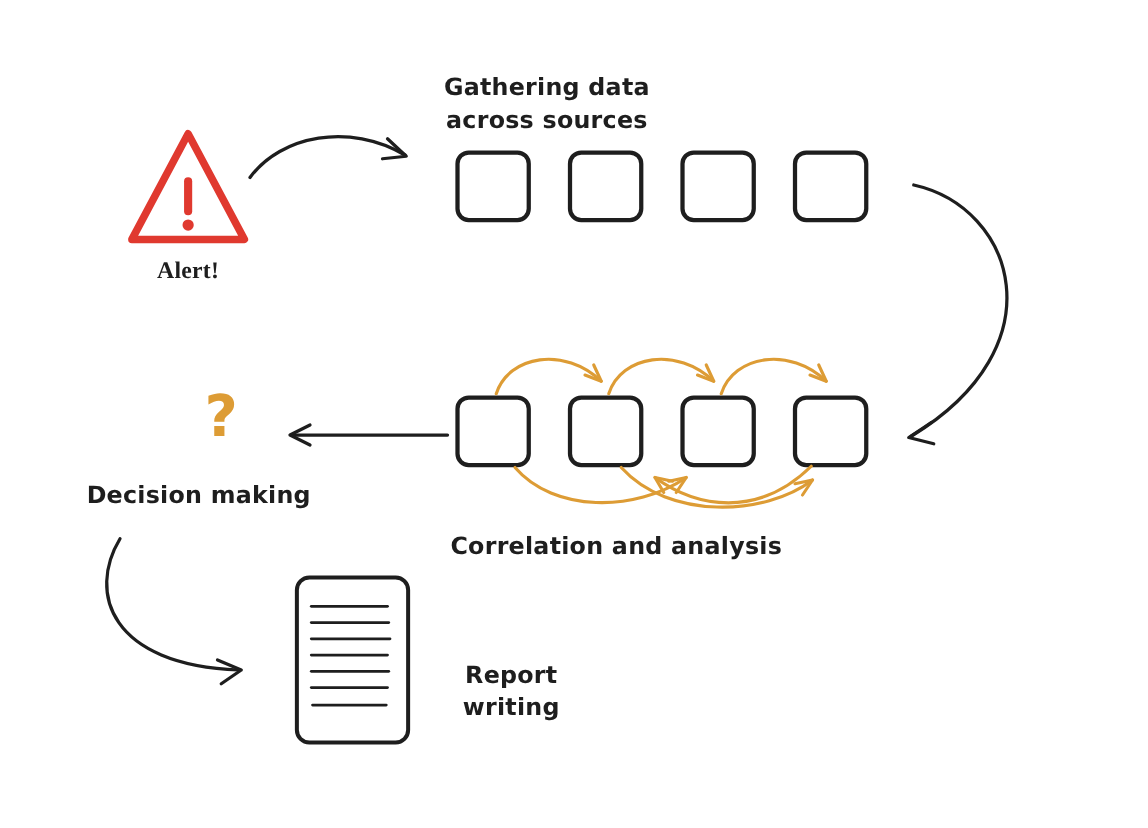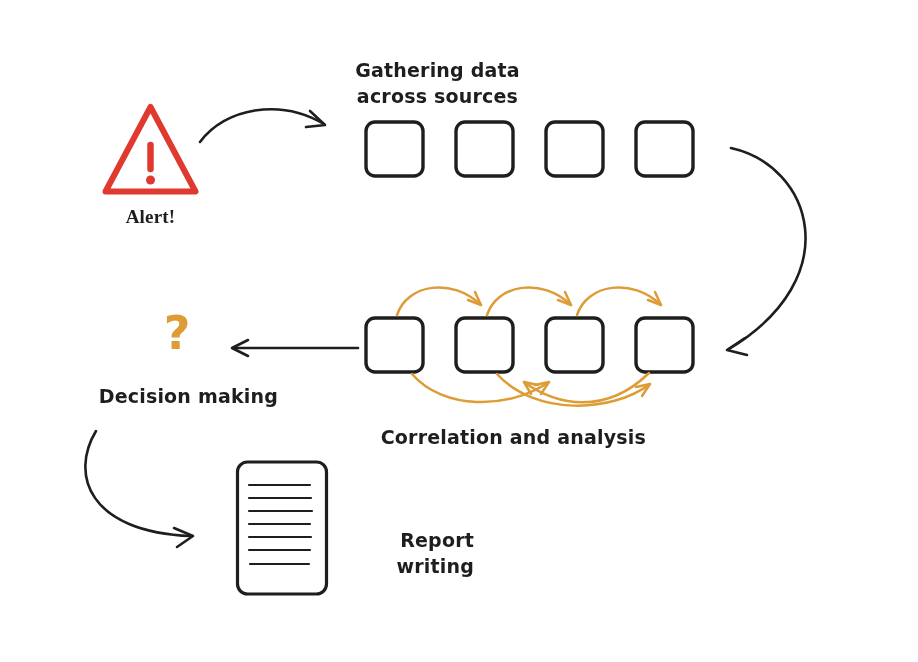--- a/index.html
+++ b/index.html
@@ -30,23 +30,23 @@
     position: absolute;
     left: 146px; top: 310px; width: 62px;
     text-align: center;
     font-size: 46px;
     line-height: 46px;
     font-weight: 700;
     color: #dd9c35;
   }
   .gathering-label   { left: 335px; top: 57px;  width: 205px; }
   .alert-label       { left: 98px;  top: 204px; width: 105px; font-family: Liberation Serif, serif; }
-  .decision-label    { left: 72px;  top: 383px; width: 206px; text-align: right; }
-  .correlation-label { left: 340px; top: 424px; width: 306px; text-align: right; }
-  .report-label      { left: 344px; top: 527px; width: 130px; text-align: right; }
+  .decision-label    { left: 56px;  top: 383px; width: 206px; }
+  .correlation-label { left: 340px; top: 424px; width: 306px; }
+  .report-label      { left: 344px; top: 527px; width: 130px; text-align: center; }
 </style>
 </head>
 <body>
 
 <div class="stage">
 
   <svg class="shapes" viewBox="0 0 918 662">
 
     <g fill="none" stroke-width="6" stroke-linejoin="round" stroke-linecap="round" stroke="#e0392f">
       <path d="M 150.5 107 L 195.5 191.5 L 105.5 191.5 Z"></path>

